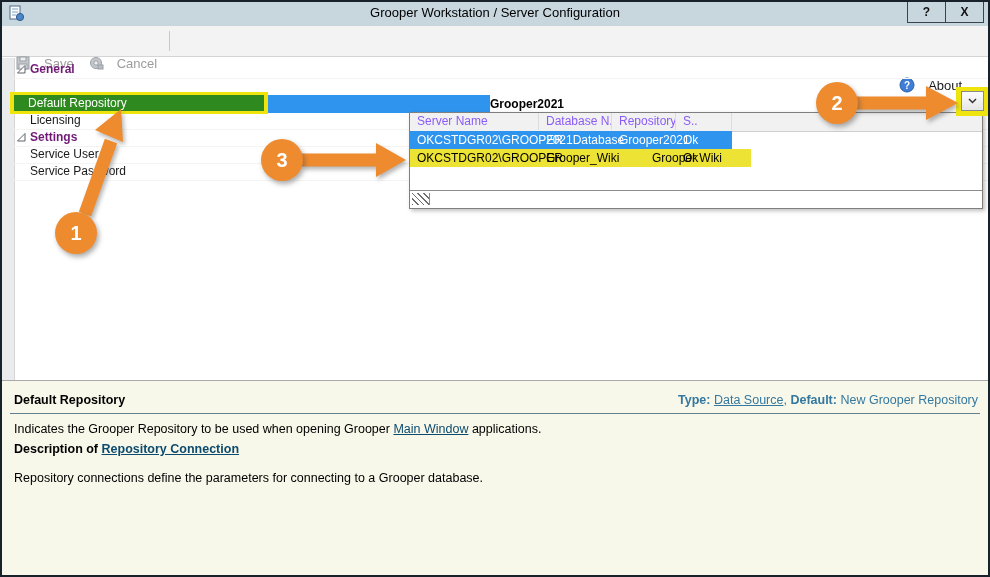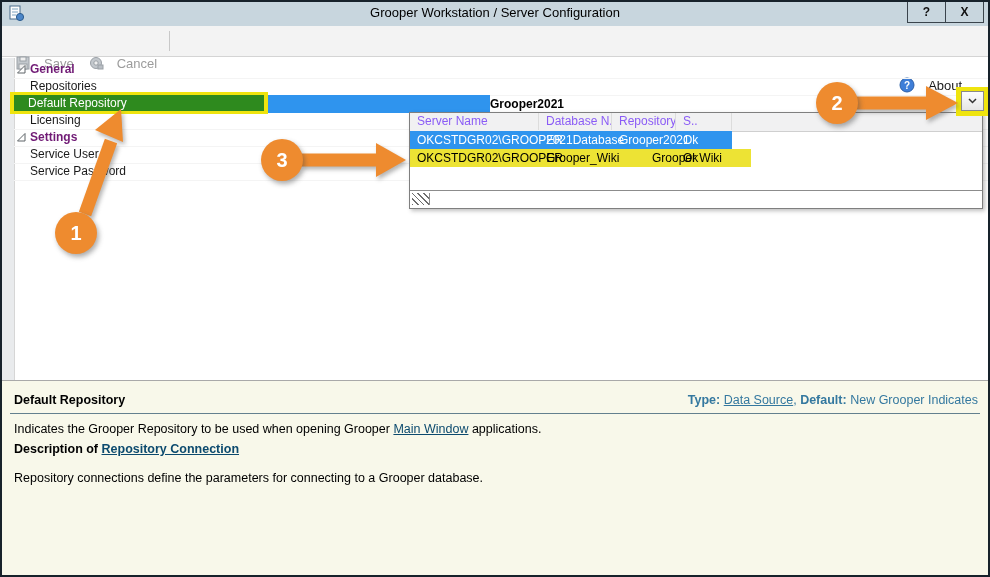--- a/index.html
+++ b/index.html
@@ -112,23 +112,20 @@
 
   <div class="gridstrip"></div>
 
   <div class="prow" style="top:59px;">
     <svg class="expander" width="9" height="9">
       <polygon points="8,0.5 8,8 0.5,8" fill="#fff" stroke="#5E6469"></polygon>
     </svg>
     <span class="cat-label">General</span>
   </div>
 
-  <div class="prow" style="top:76px;">
-    <span class="item-label">Repositories</span>
-  </div>
 
   <div class="prow" style="top:93px;border-bottom:none;"></div>
   <div class="sel-blue"></div>
   <div class="hl-frame">
     <div class="hl-green">
       <span>Default Repository</span>
     </div>
   </div>
   <div class="dr-value">Grooper2021</div>
 
@@ -182,21 +179,21 @@
       <div class="grip"></div>
     </div>
   </div>
 
   <div class="descpanel">
     <div class="dp-title">Default Repository</div>
     <div class="dp-meta">
       <span class="b">Type:</span>
       <span class="lnk">Data Source</span><span>, </span>
       <span class="b">Default:</span>
-      <span>New Grooper Indicates</span>
+      <span>New Grooper Repository</span>
     </div>
     <div class="dp-hr"></div>
     <div class="dp-line dp-l1"><span>Indicates the Grooper Repository to be used when opening Grooper </span><a class="bodylink">Main Window</a><span> applications.</span></div>
     <div class="dp-line dp-l2"><span>Description of </span><a class="bodylink">Repository Connection</a></div>
     <div class="dp-line dp-l3">Repository connections define the parameters for connecting to a Grooper database.</div>
   </div>
 
   <svg class="arrows-svg">
     <g fill="#EE8B2F" stroke="none">
       <line x1="83" y1="212" x2="109" y2="139" stroke="#EE8B2F" stroke-width="13"></line>

